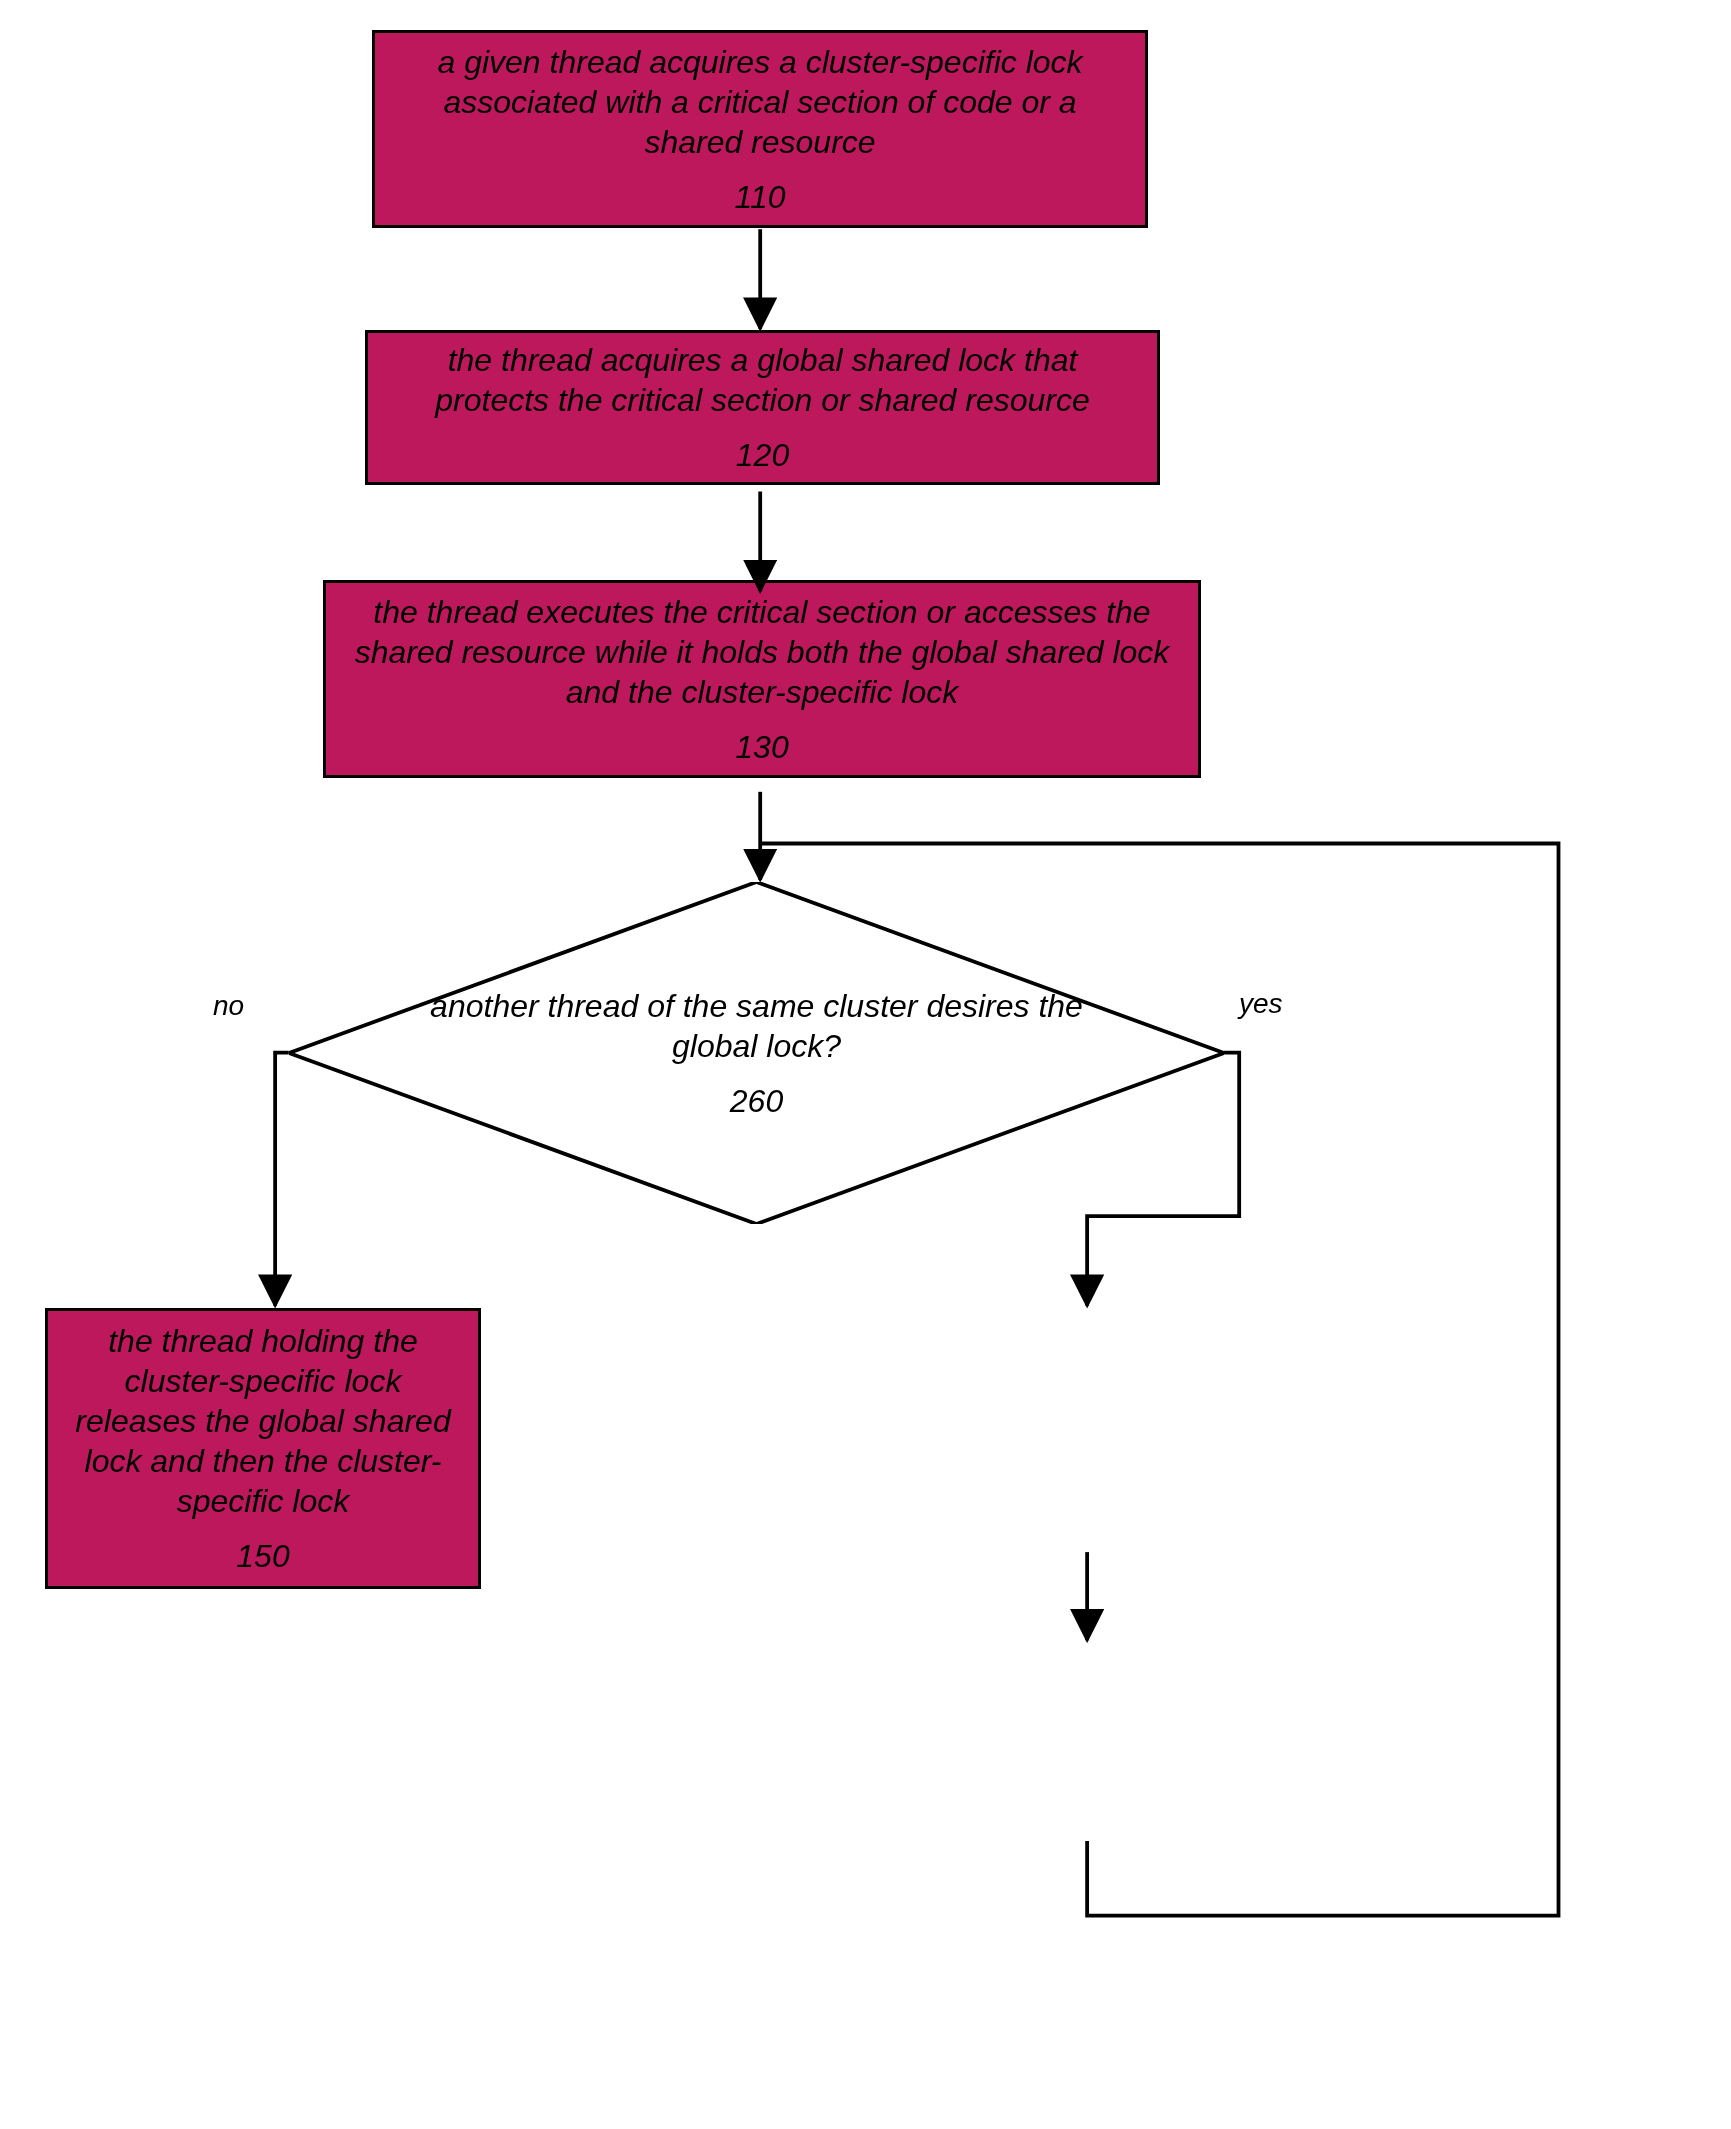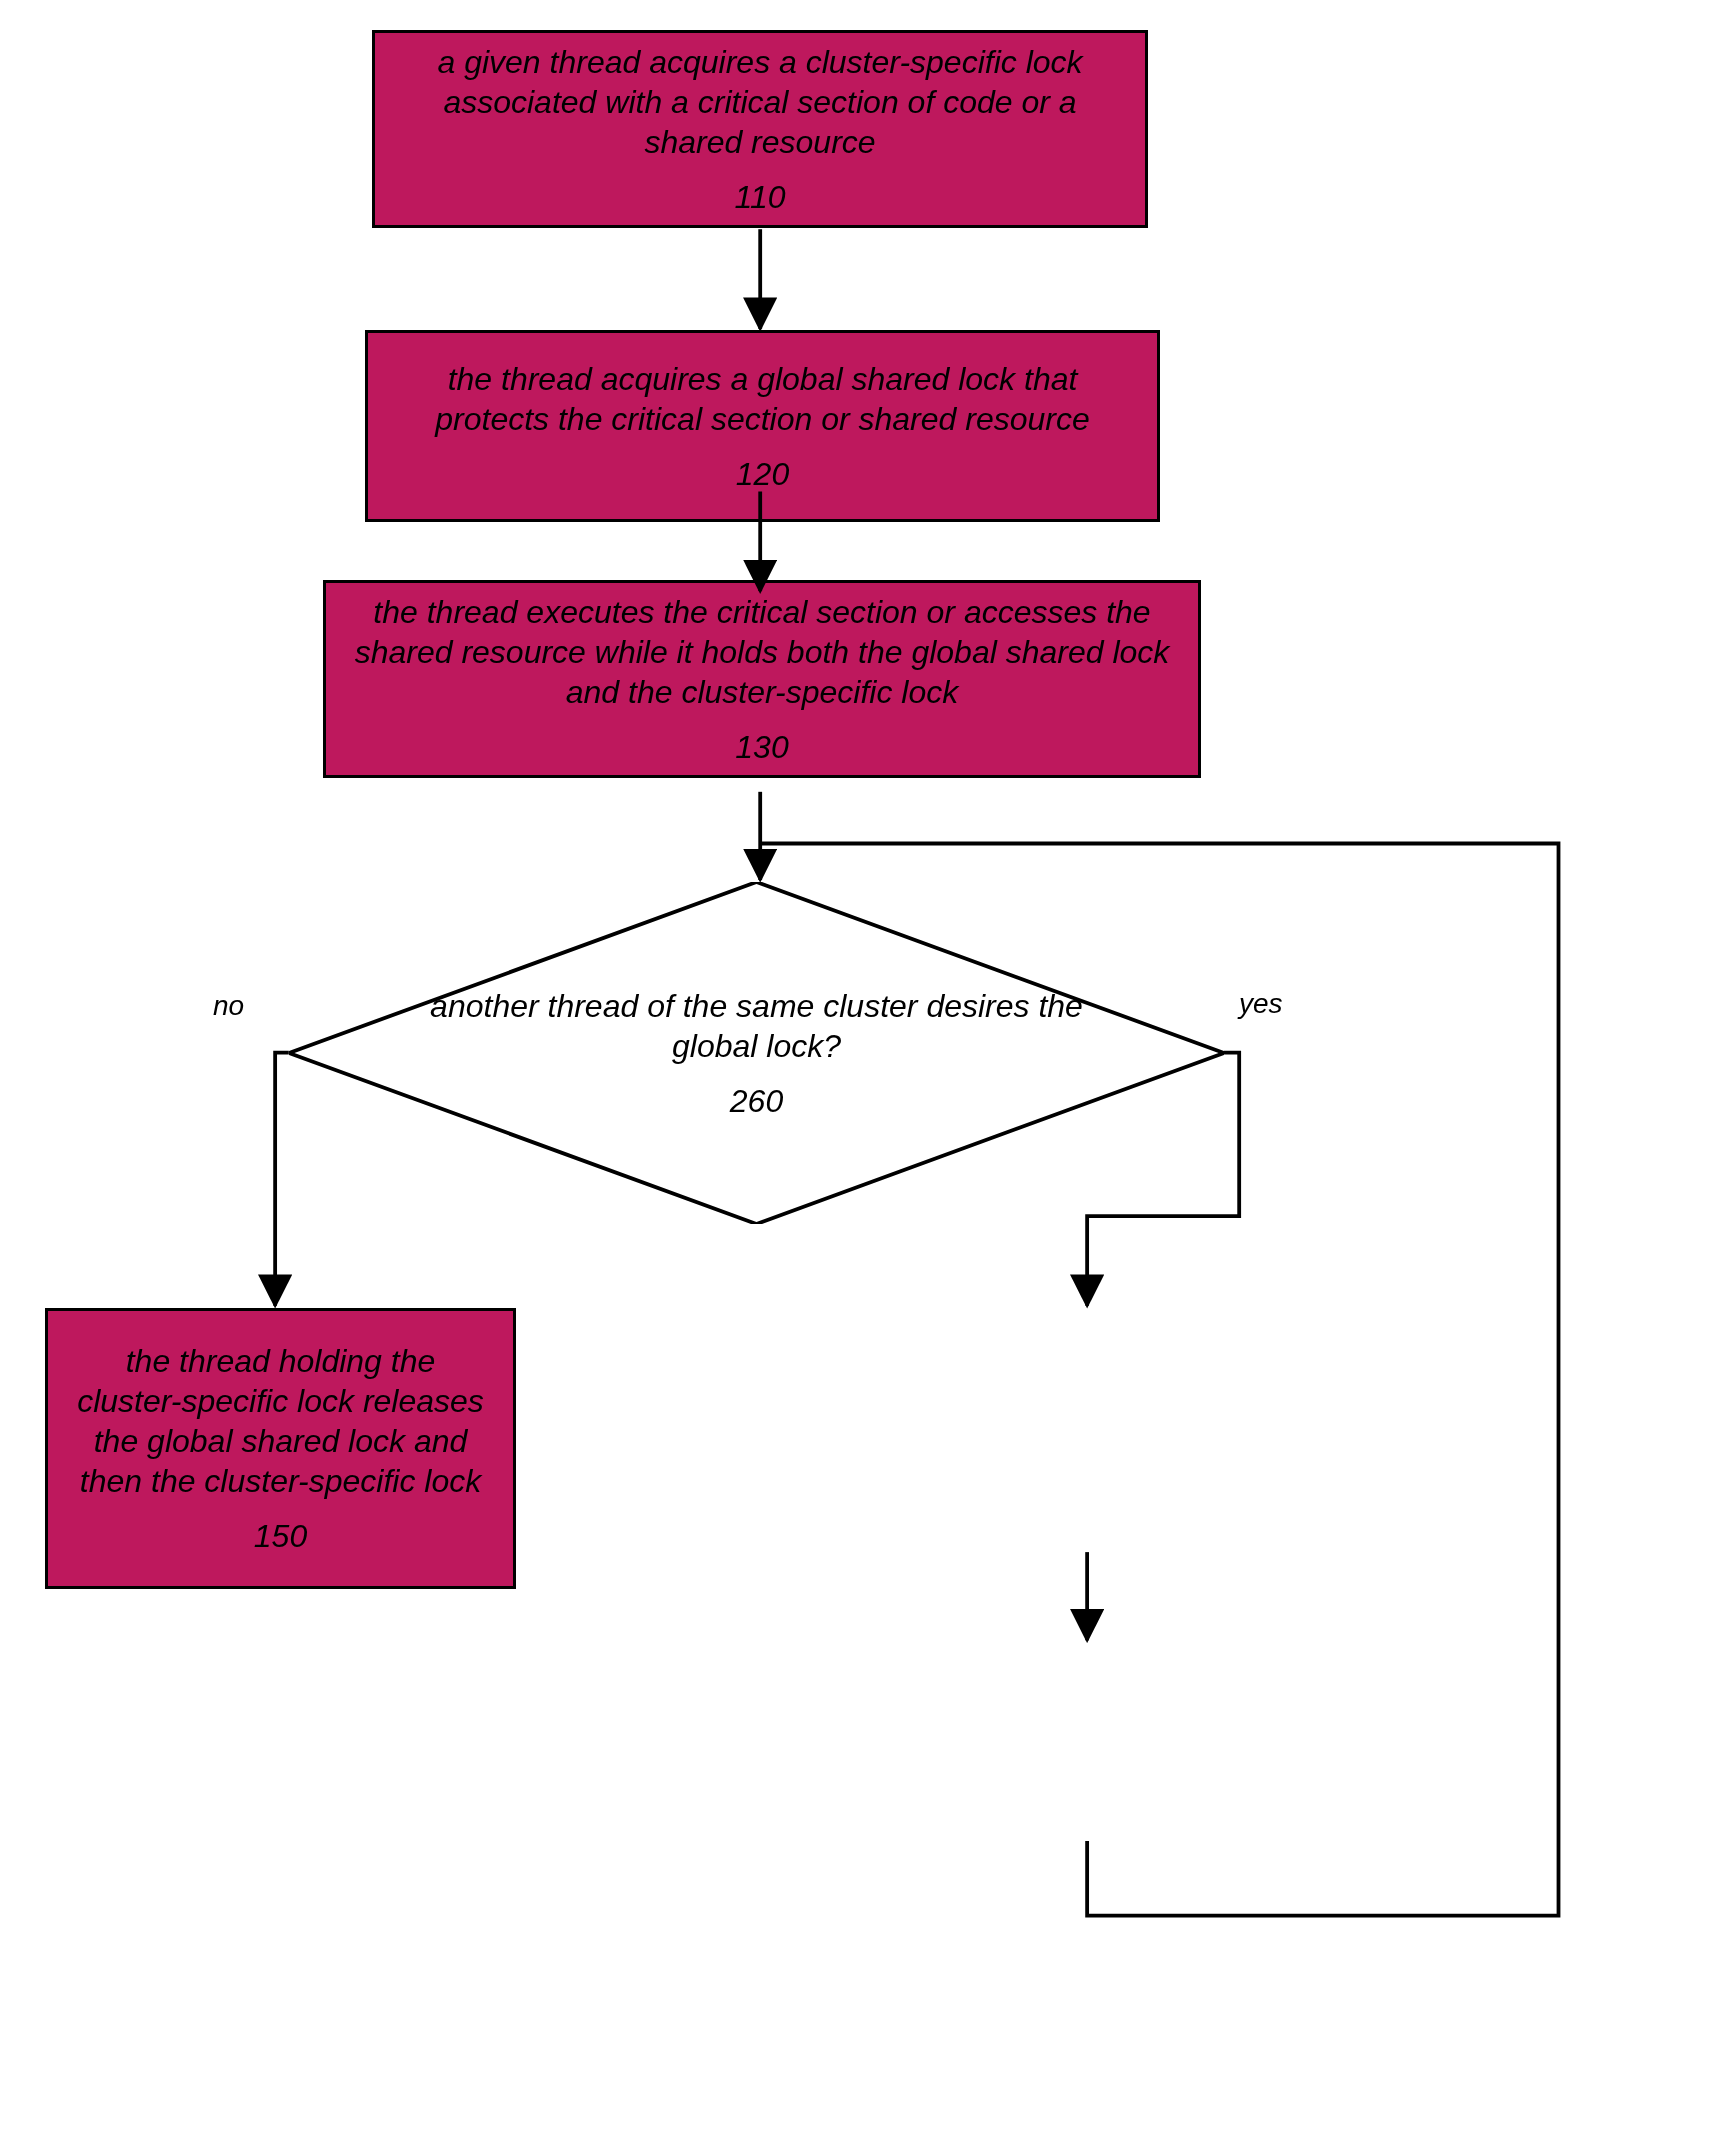--- a/index.html
+++ b/index.html
@@ -80,21 +80,21 @@
 
 <div class="canvas">
 
   <div class="box" style="left:342px; top:0px; width:776px; height:198px;">
     <div class="box-inner">
       <span>a given thread acquires a cluster-specific lock associated with a critical section of code or a shared resource</span><br>
       <span class="ref">110</span>
     </div>
   </div>
 
-  <div class="box" style="left:335px; top:300px; width:795px; height:192px;">
+  <div class="box" style="left:335px; top:300px; width:795px; height:155px;">
     <div class="box-inner">
       <span>the thread acquires a global shared lock that protects the critical section or shared resource</span><br>
       <span class="ref">120</span>
     </div>
   </div>
 
   <div class="box" style="left:293px; top:550px; width:878px; height:198px;">
     <div class="box-inner">
       <span>the thread executes the critical section or accesses the shared resource while it holds both the global shared lock and the cluster-specific lock</span><br>
       <span class="ref">130</span>
@@ -106,21 +106,21 @@
       <polygon points="615,0 1230,225 615,450 0,225" fill="#fff" stroke="#000" stroke-width="5"></polygon>
     </svg>
     <div class="dlabel">
       <div>
         <span>another thread of the same cluster desires the global lock?</span><br>
         <span class="ref">260</span>
       </div>
     </div>
   </div>
 
-  <div class="box" style="left:15px; top:1278px; width:471px; height:281px;">
+  <div class="box" style="left:15px; top:1278px; width:436px; height:281px;">
     <div class="box-inner">
       <span>the thread holding the cluster-specific lock releases the global shared lock and then the cluster-specific lock</span><br>
       <span class="ref">150</span>
     </div>
   </div>
 
 
 
   <div class="edge-label" style="left:183px; top:960px;">no</div>
   <div class="edge-label" style="left:1209px; top:958px;">yes</div>

